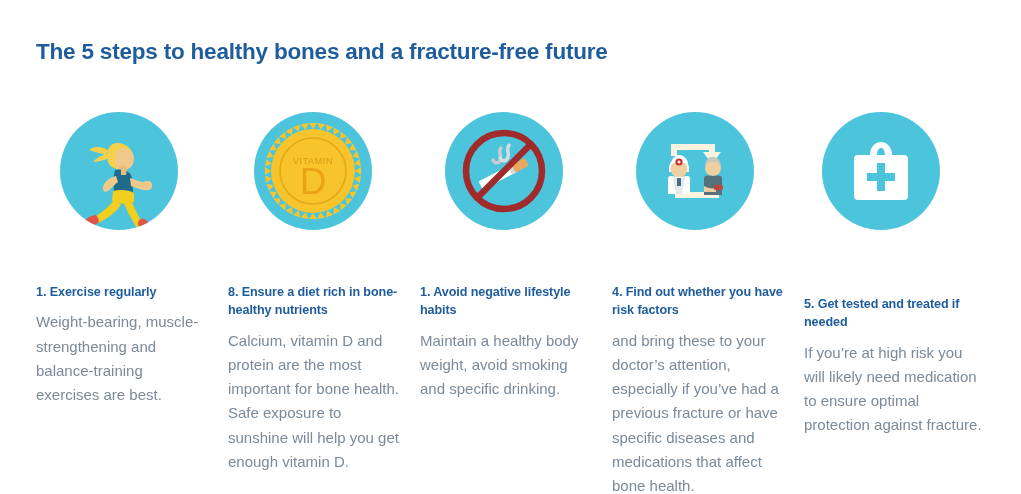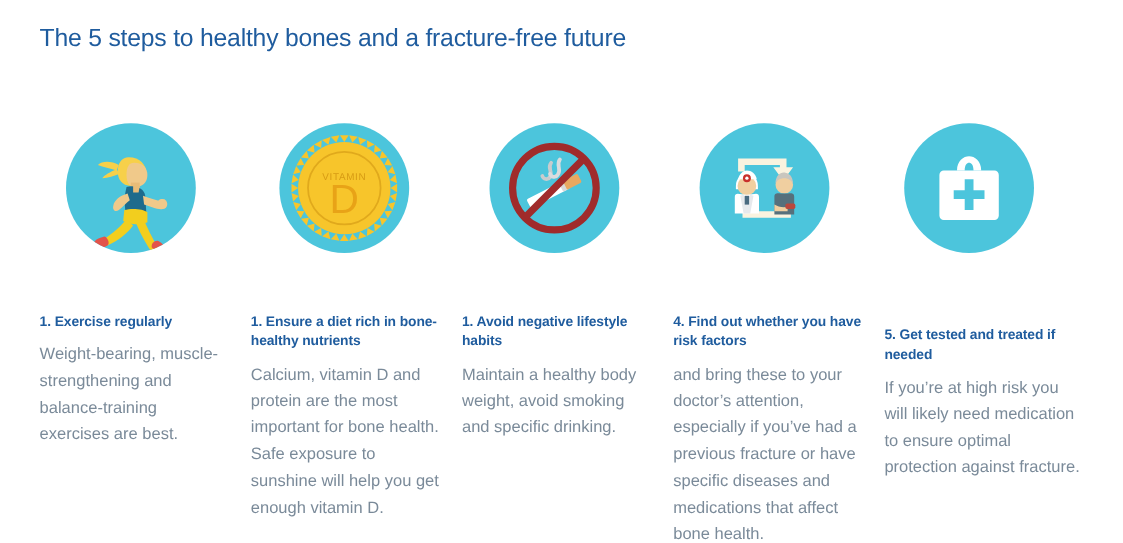--- a/index.html
+++ b/index.html
@@ -12,23 +12,23 @@
   }
   .page {
     position: relative;
     width: 1021px;
     height: 494px;
     background: #ffffff;
   }
   .page-title {
     position: absolute;
     left: 36px;
-    top: 22px;
+    top: 39px;
     font-size: 22.5px;
-    font-weight: normal;
+    font-weight: bold;
     color: #1F5C9E;
     letter-spacing: -0.2px;
     white-space: nowrap;
   }
   .steps {
     position: absolute;
     left: 0;
     top: 112px;
     width: 1021px;
     display: flex;
@@ -176,21 +176,21 @@
                 </g>
               </g>
             </g>
           </g>
           <circle cx="59" cy="59" r="33" fill="none" stroke="#E0A91C" stroke-width="1.6"></circle>
           <text x="59" y="52" text-anchor="middle" font-family="Liberation Sans, sans-serif" font-size="9" letter-spacing="0.6" fill="#D79B14">VITAMIN</text>
           <text x="59" y="82" text-anchor="middle" font-family="Liberation Sans, sans-serif" font-size="37" fill="#E8A317">D</text>
         </svg>
       </div>
       <div class="step-text">
-        <div class="step-heading">1. Ensure a diet rich in bone-healthy nutrients</div>
+        <div class="step-heading">8. Ensure a diet rich in bone-healthy nutrients</div>
         <div class="step-body">Calcium, vitamin D and protein are the most important for bone health. Safe exposure to sunshine will help you get enough vitamin D.</div>
       </div>
     </div>
 
     <div class="step">
       <div class="icon-circle">
         <svg viewBox="0 0 118 118" xmlns="http://www.w3.org/2000/svg">
 
           <g transform="rotate(-27 59 62)">
             <rect x="33" y="57" width="40" height="9" rx="1.5" fill="#FFFFFF"></rect>

